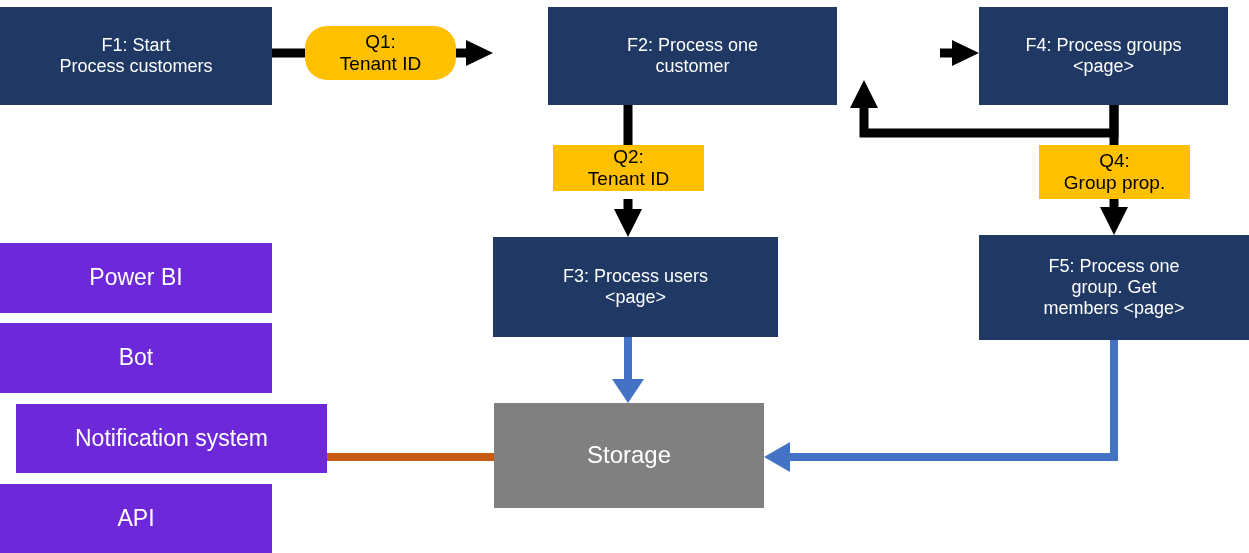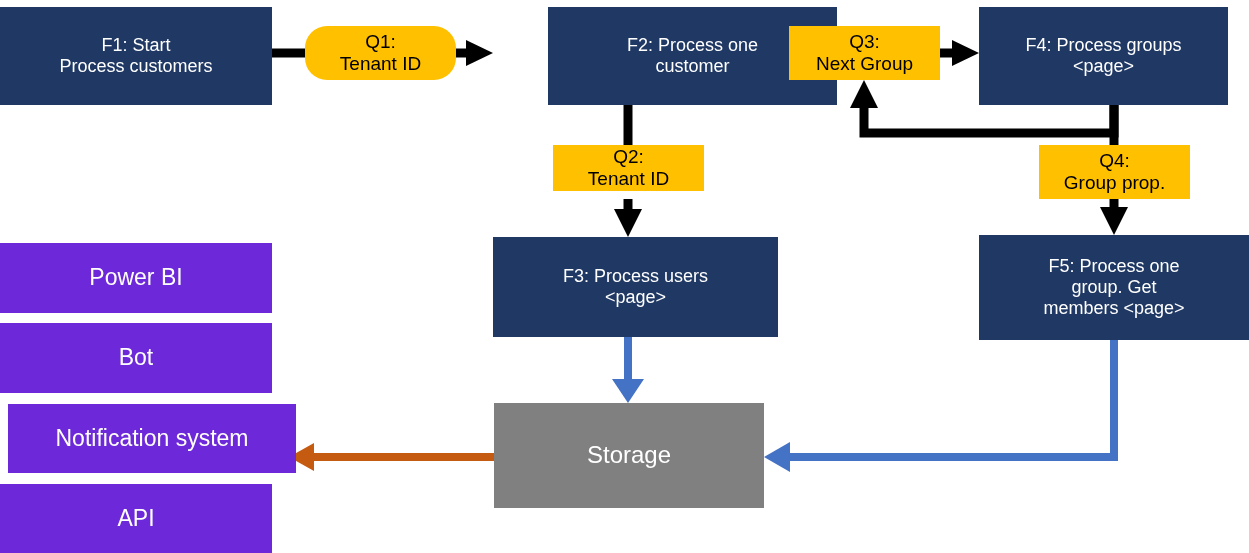--- a/index.html
+++ b/index.html
@@ -111,32 +111,30 @@
   <div class="node process" style="left:493px; top:237px; width:285px; height:100px;">F3: Process users
 &lt;page&gt;</div>
 
   <div class="node process" style="left:979px; top:235px; width:270px; height:105px;">F5: Process one
 group. Get
 members &lt;page&gt;</div>
 
   <div class="node decision" style="left:305px;  top:26px;  width:151px; height:54px;border-radius:22px;">Q1:
 Tenant ID</div>
 
-  <div class="node decision" style="left:789px;  top:26px;  width:151px; height:54px;">Q3:
-Next Group</div>
 
   <div class="node decision" style="left:553px;  top:145px; width:151px; height:46px;">Q2:
 Tenant ID</div>
 
   <div class="node decision" style="left:1039px; top:145px; width:151px; height:54px;">Q4:
 Group prop.</div>
 
   <div class="node channel" style="left:0px; top:243px; width:272px; height:70px;">Power BI</div>
 
   <div class="node channel" style="left:0px; top:323px; width:272px; height:70px;">Bot</div>
 
-  <div class="node channel" style="left:8px; top:404px; width:288px; height:69px;">Notification system</div>
+  <div class="node channel" style="left:16px; top:404px; width:311px; height:69px;">Notification system</div>
 
   <div class="node storage" style="left:494px; top:403px; width:270px; height:105px;">Storage</div>
 
   <div class="node channel" style="left:0px; top:484px; width:272px; height:69px;">API</div>
 
 </div>
 
 </body></html>

